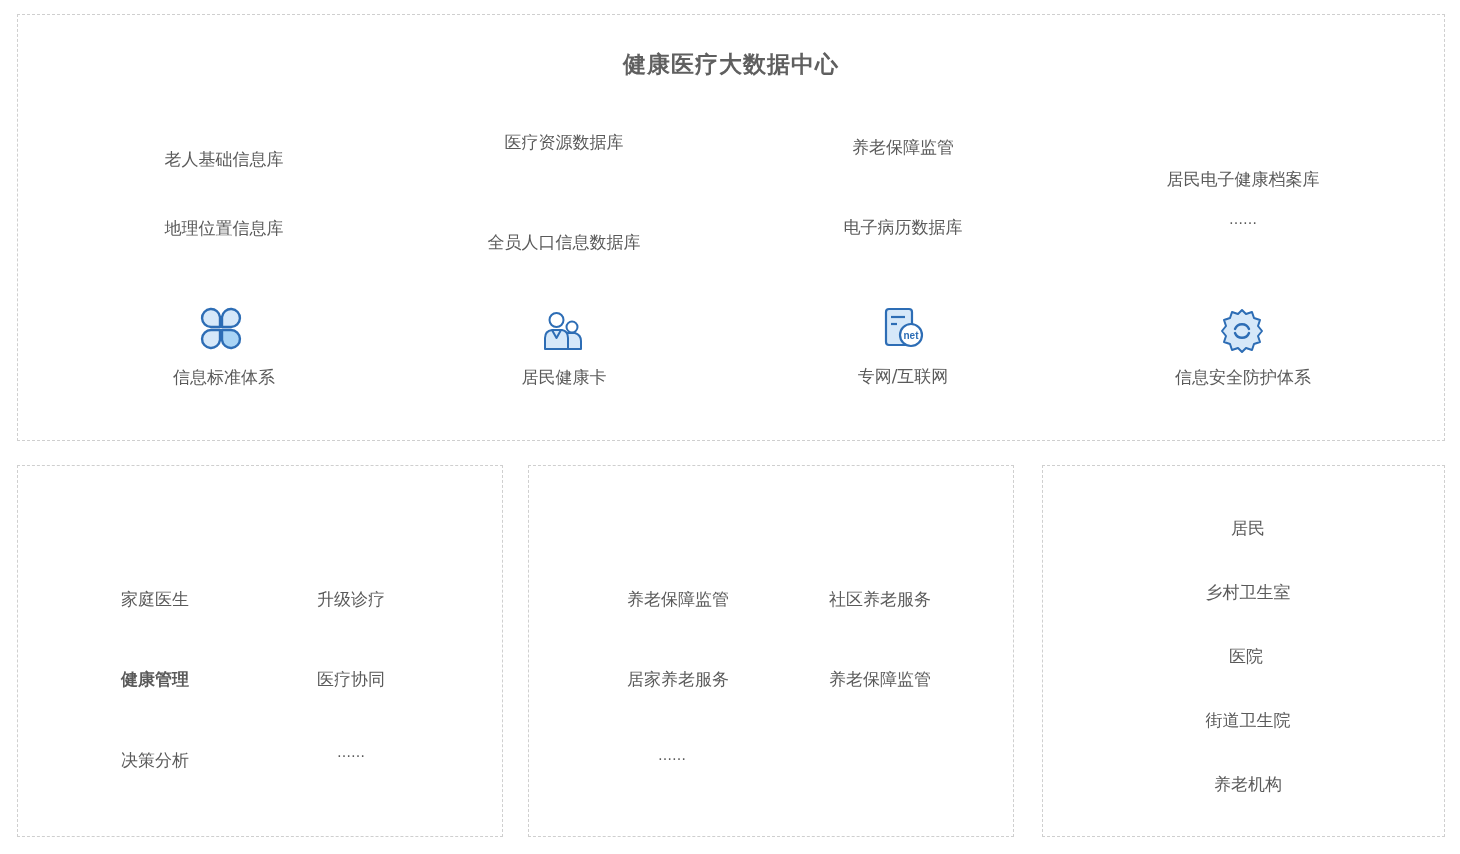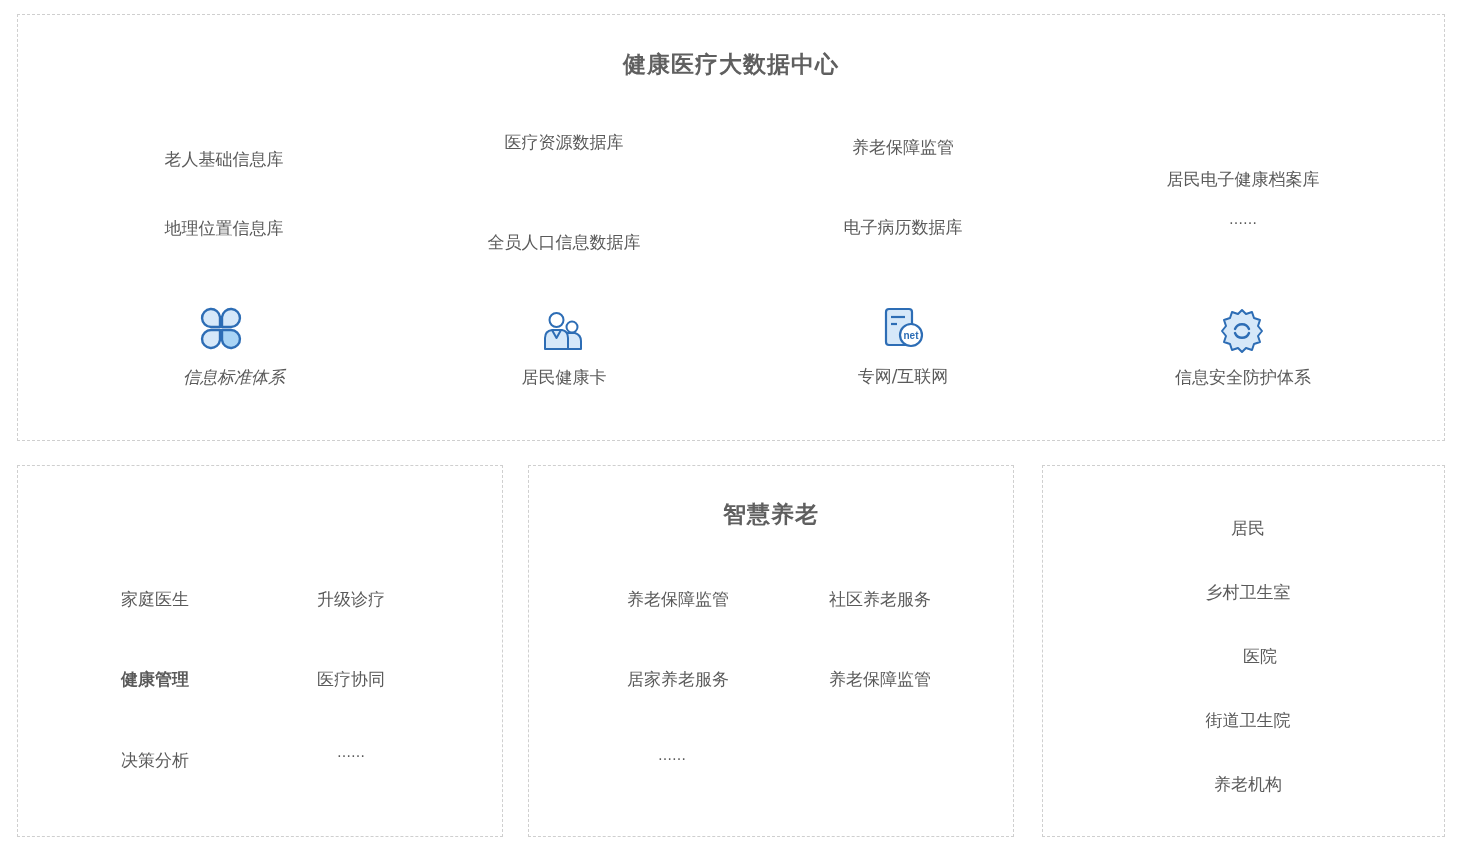--- a/index.html
+++ b/index.html
@@ -89,43 +89,42 @@
     </svg>
   </div>
   <div class="icon" style="left:1224px; top:292px;">
     <svg viewBox="0 0 48 48">
       <path d="M24 3 L28 7 L34 5 L36 11 L42 13 L40 19 L44 24 L40 29 L42 35 L36 37 L34 43 L28 41 L24 45 L20 41 L14 43 L12 37 L6 35 L8 29 L4 24 L8 19 L6 13 L12 11 L14 5 L20 7 Z" fill="#d6e8f9" stroke="#2d6db5" stroke-width="2" stroke-linejoin="round"></path>
       <path d="M17 22 A7.5 7.5 0 0 1 31 22" fill="none" stroke="#2d6db5" stroke-width="2.4" stroke-linecap="round"></path>
       <path d="M31 26 A7.5 7.5 0 0 1 17 26" fill="none" stroke="#2d6db5" stroke-width="2.4" stroke-linecap="round"></path>
     </svg>
   </div>
 
-  <div class="item" style="left:216px; top:351px;font-style:italic;">信息标准体系</div>
+  <div class="item" style="left:206px; top:351px;">信息标准体系</div>
   <div class="item" style="left:546px; top:351px;">居民健康卡</div>
   <div class="item" style="left:885px; top:350px;">专网/互联网</div>
   <div class="item" style="left:1225px; top:351px;">信息安全防护体系</div>
 </div>
 
 <div class="box" style="left:17px; top:465px; width:486px; height:372px;">
   <div class="item" style="left:137px; top:122px;">家庭医生</div>
   <div class="item" style="left:333px; top:122px;">升级诊疗</div>
   <div class="item" style="left:137px; top:202px;font-weight:bold;">健康管理</div>
   <div class="item" style="left:333px; top:202px;">医疗协同</div>
   <div class="item" style="left:137px; top:283px;">决策分析</div>
   <div class="item" style="left:333px; top:278px; font-size:14px;">……</div>
 </div>
 
 <div class="box" style="left:528px; top:465px; width:486px; height:372px;">
-  <div class="box-title" style="top:33px;">智慧养老</div>
   <div class="item" style="left:149px; top:122px;">养老保障监管</div>
   <div class="item" style="left:351px; top:122px;">社区养老服务</div>
   <div class="item" style="left:149px; top:202px;">居家养老服务</div>
   <div class="item" style="left:351px; top:202px;">养老保障监管</div>
   <div class="item" style="left:143px; top:281px; font-size:14px;">……</div>
 </div>
 
 <div class="box" style="left:1042px; top:465px; width:403px; height:372px;">
   <div class="item" style="left:205px; top:51px;">居民</div>
   <div class="item" style="left:205px; top:115px;">乡村卫生室</div>
-  <div class="item" style="left:217px; top:179px;">医院</div>
+  <div class="item" style="left:203px; top:179px;">医院</div>
   <div class="item" style="left:205px; top:243px;">街道卫生院</div>
   <div class="item" style="left:205px; top:307px;">养老机构</div>
 </div>
 
 </body></html>

